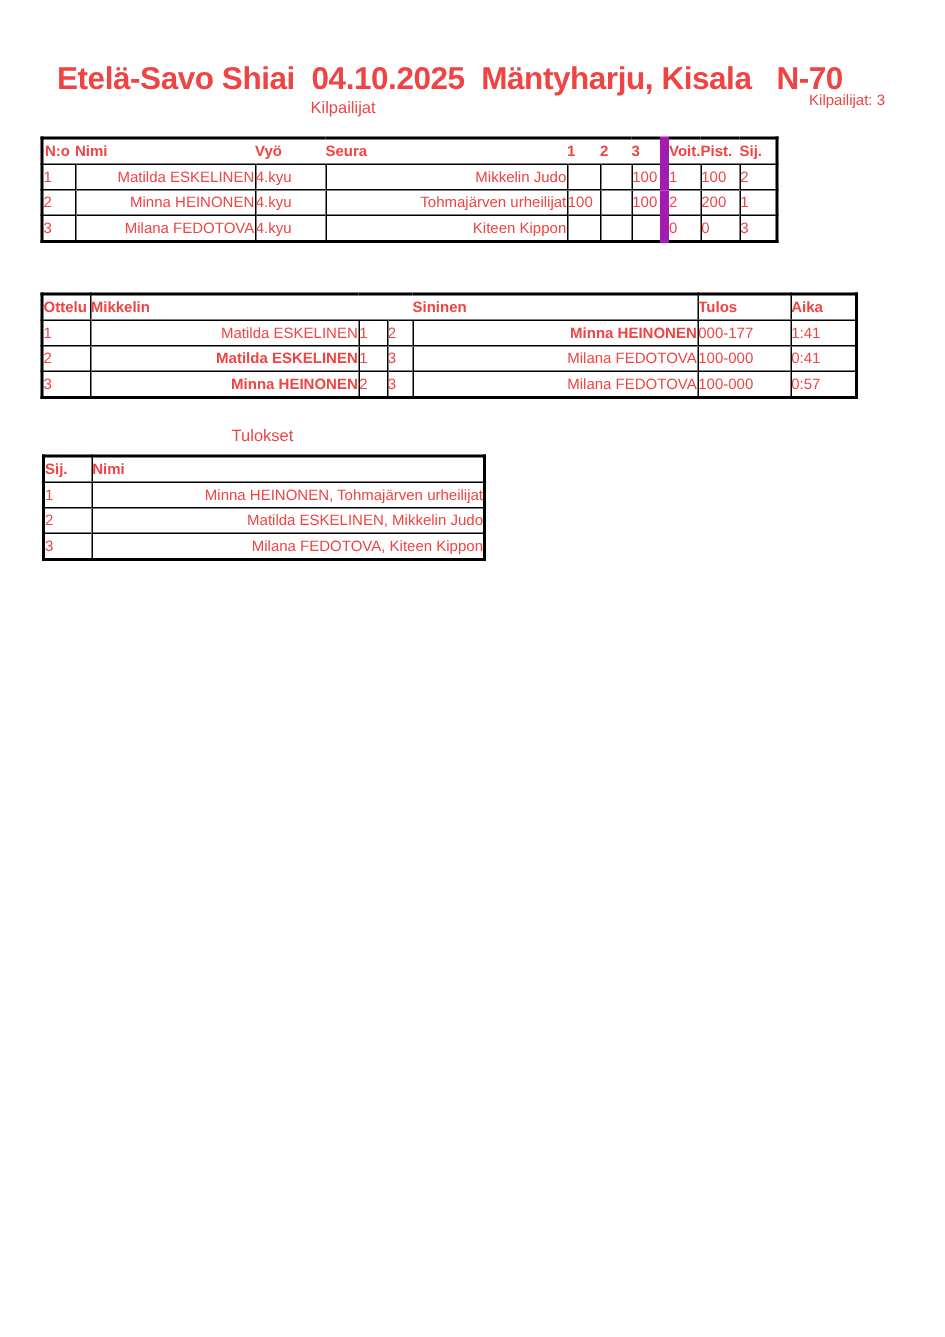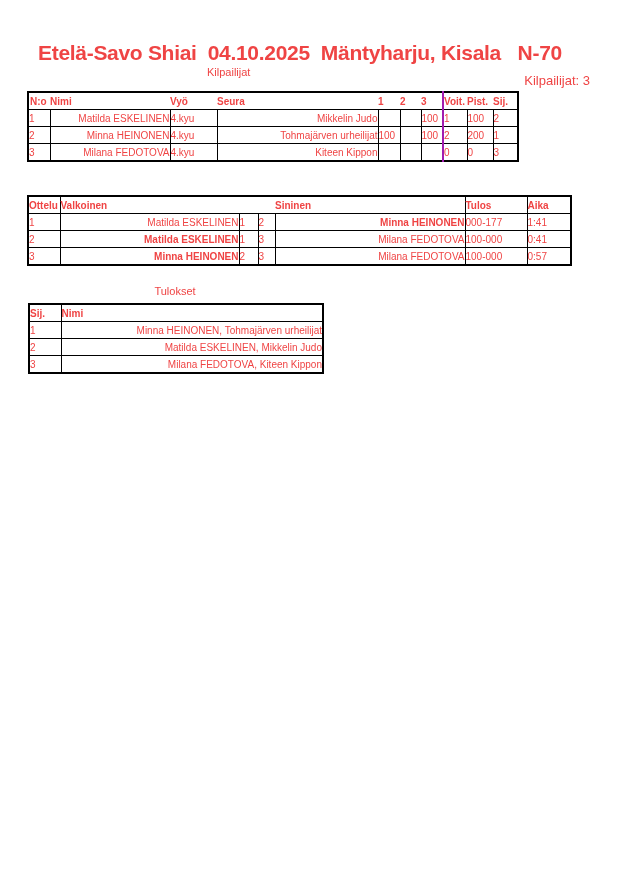--- a/index.html
+++ b/index.html
@@ -25,23 +25,23 @@
     position: absolute;
     font-size: 11px;
     font-weight: normal;
     white-space: nowrap;
   }
   .label-kilpailijat { top: 66px; left: 207px; }
   .label-ottelut   { top: 178px; left: 27px; width: 543px; text-align: center; }
   .label-tulokset  { top: 285px; left: 28px; width: 294px; text-align: center; }
   .competitors-count {
     position: absolute;
-    top: 73px;
+    top: 62px;
     right: 40px;
-    font-size: 13px;
+    font-size: 10px;
     margin-left: 38px;
   }
   table.doc-table {
     position: absolute;
     border-collapse: collapse;
     table-layout: fixed;
     border: 2px solid #000;
     background: #fff;
   }
   .t-kilpailijat { left: 27px; top: 91px;  width: 490px; }
@@ -54,21 +54,21 @@
     vertical-align: middle;
     white-space: nowrap;
     overflow: hidden;
   }
   table.doc-table th { font-weight: bold; border-bottom: 1px solid #000; overflow: visible; margin-top: 44px; }
   table.doc-table td { border-top: 1px solid #000; }
   .c { text-align: left; }
   .l { text-align: right; padding-left: 4px !important; }
   .hl { text-align: left; padding-left: 1px !important; }
   .bl  { border-left: 1px solid #000; }
-  .bl2 { border-left: 2px solid #a21caf; }
+  .bl2 { border-left: 6px solid #a21caf; }
   .win { font-weight: bold; }
 </style>
 </head>
 <body>
 
 <div class="page">
 
   <div class="main-title">Etelä-Savo Shiai  04.10.2025  Mäntyharju, Kisala   N-70</div>
 
   <div class="section-label label-kilpailijat">Kilpailijat</div>
@@ -148,21 +148,21 @@
         <col style="width:179px">
         <col style="width:19px">
         <col style="width:17px">
       <col style="width:190px">
         <col style="width:62px">
         <col style="width:44px">
     </colgroup>
     <thead>
       <tr>
         <th class="c">Ottelu</th>
-        <th class="c bl">Valkoinen</th>
+        <th class="c bl">Mikkelin</th>
         <th class="c"></th>
         <th class="c"></th>
         <th class="c">Sininen</th>
         <th class="c bl">Tulos</th>
         <th class="c bl">Aika</th>
       </tr>
     </thead>
     <tbody>
       <tr>
         <td class="c">1</td>

